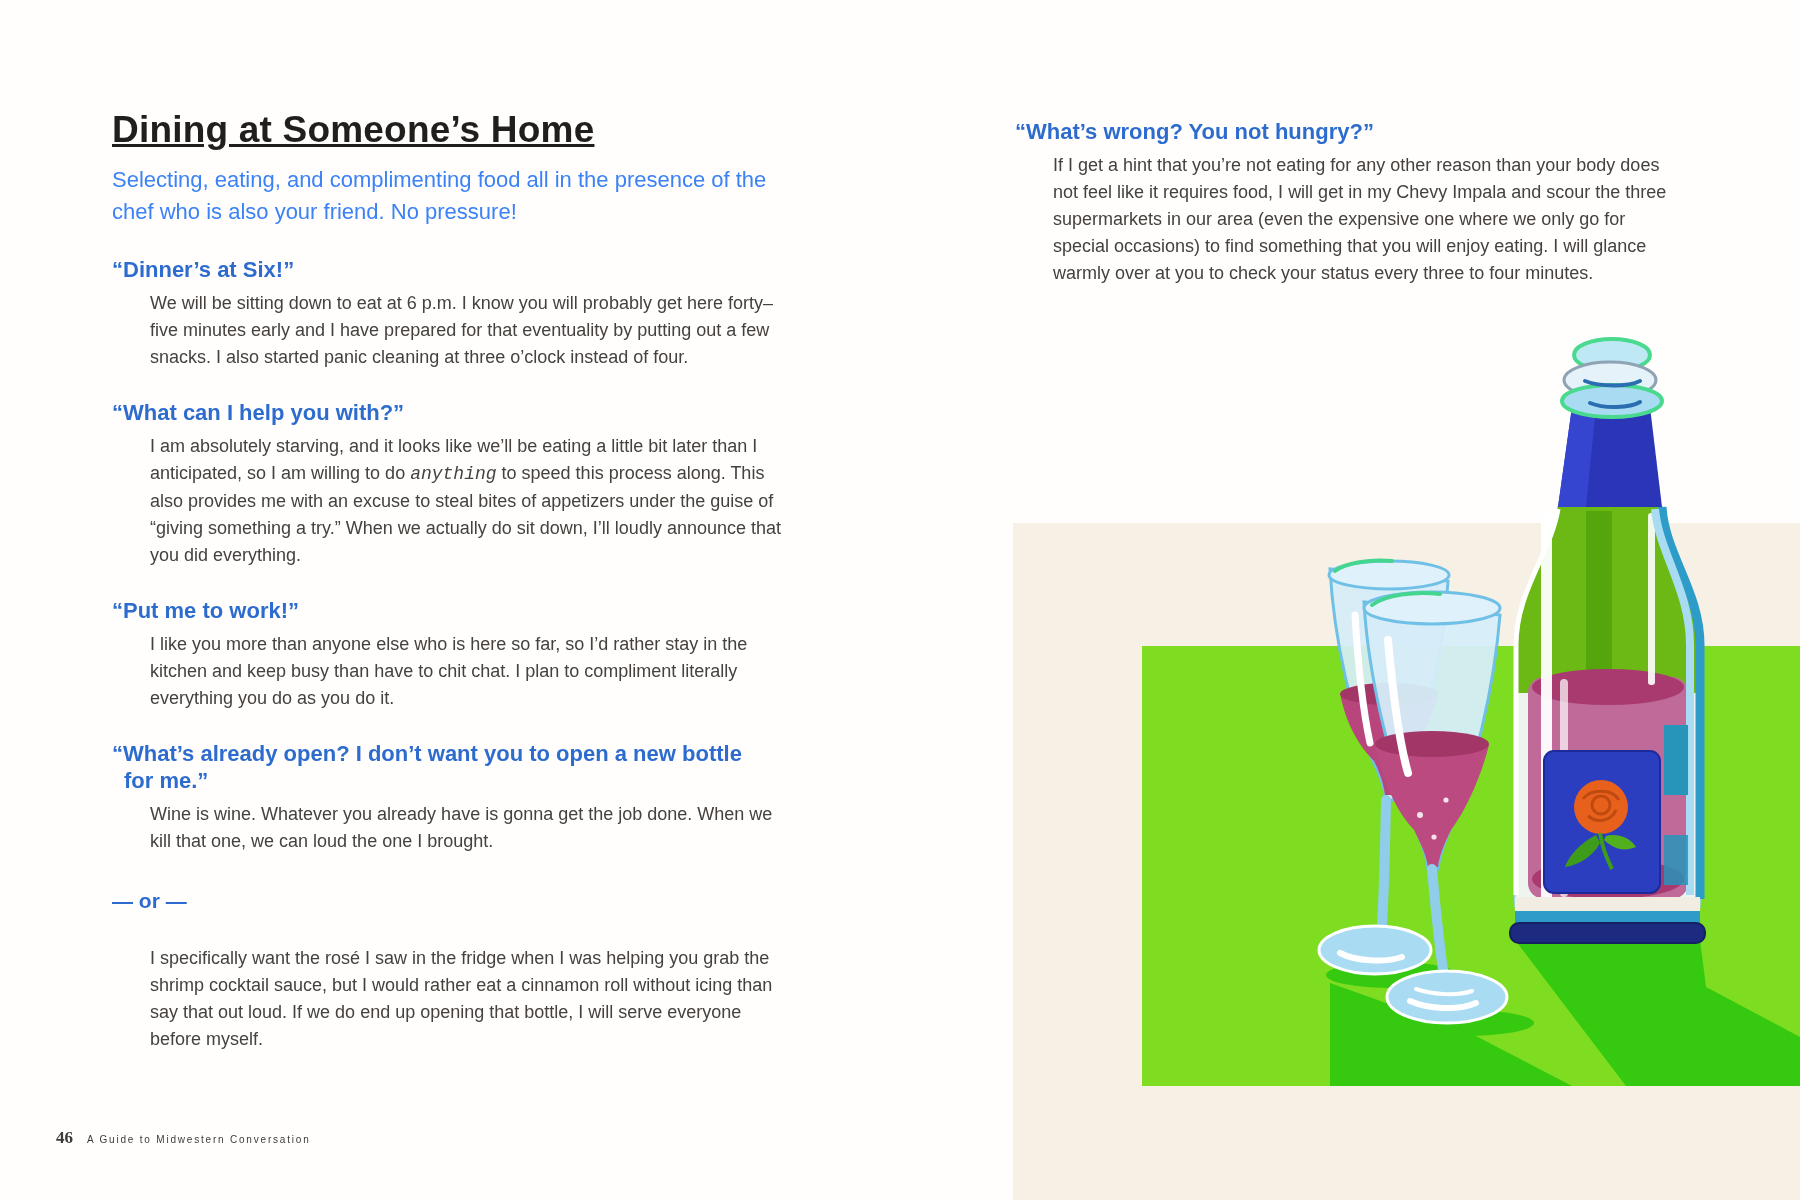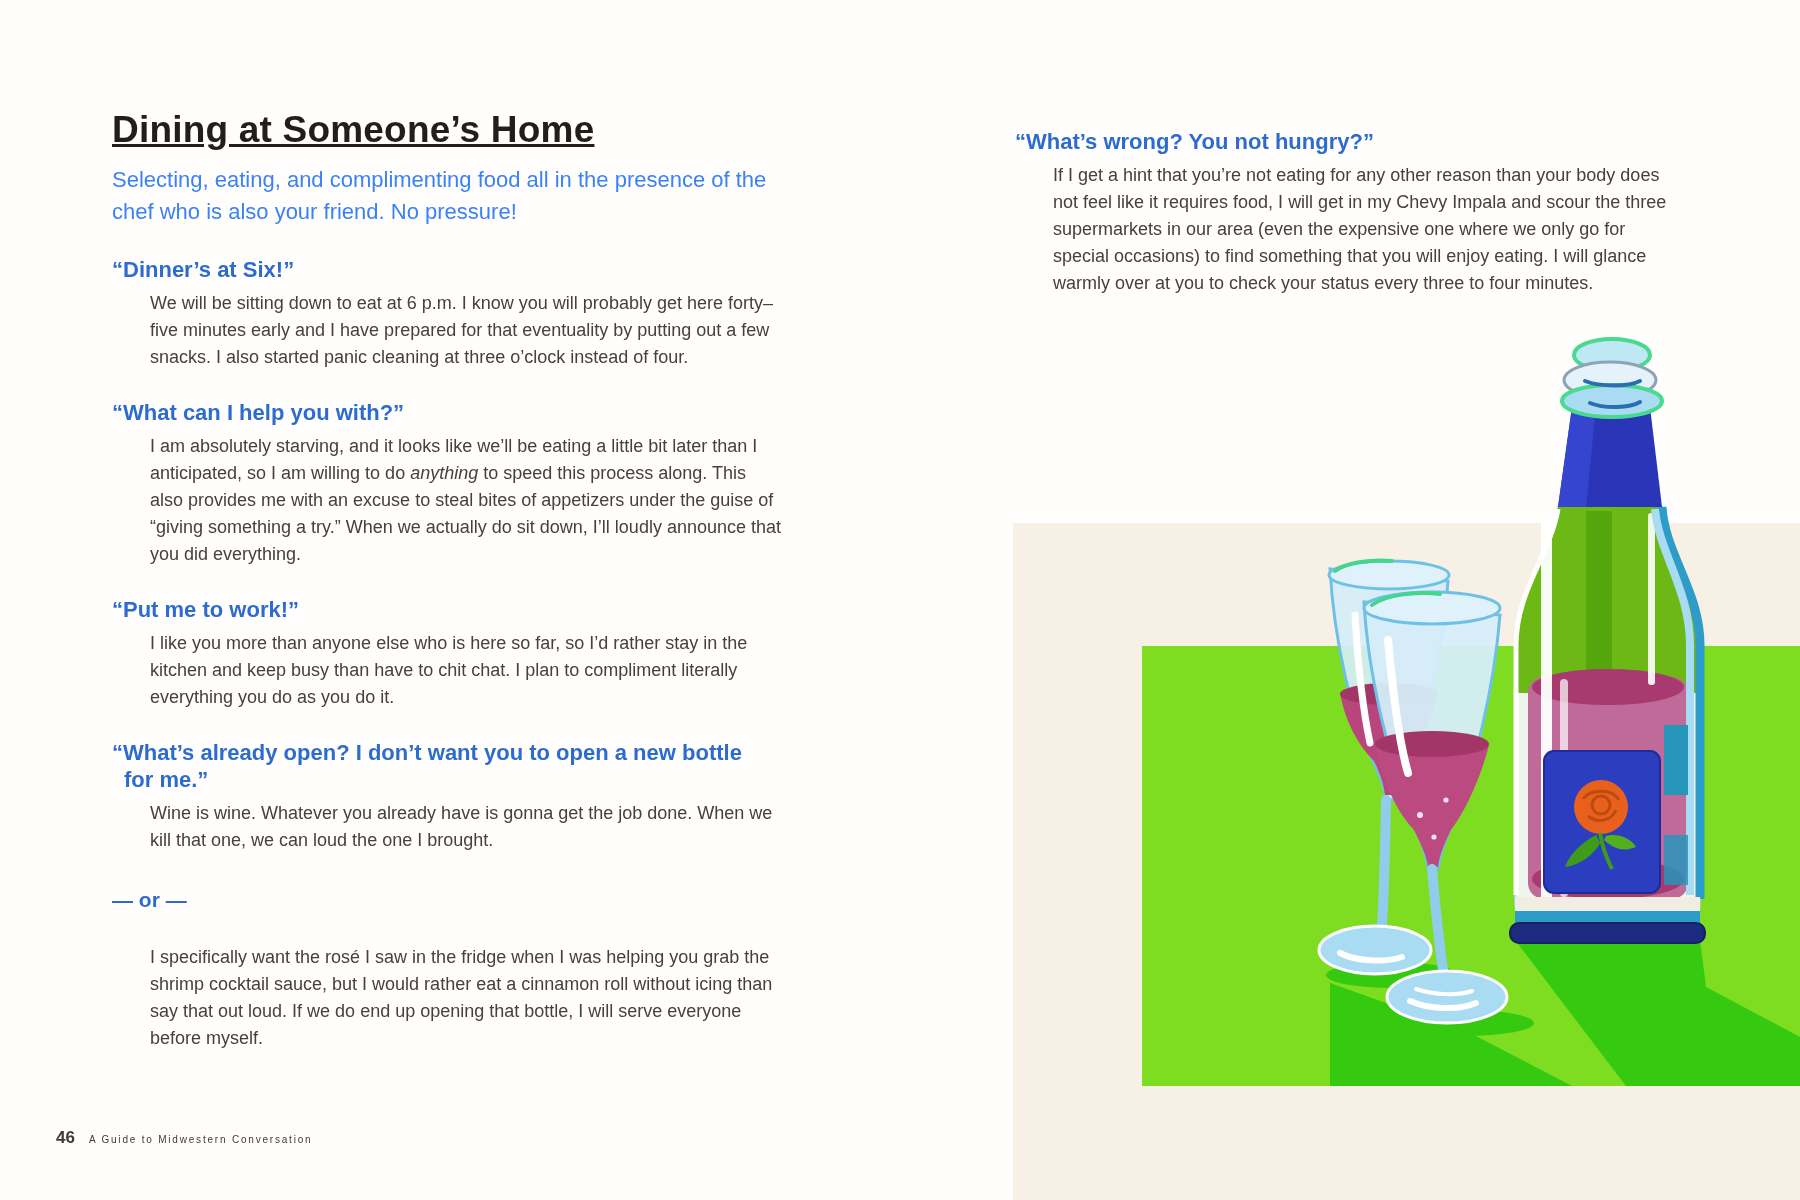--- a/index.html
+++ b/index.html
@@ -23,34 +23,34 @@
   .section{margin-top:28px;}
   .section-heading{
     font-size:22px;font-weight:bold;color:#2d6cce;
     line-height:27px;max-width:635px;
     padding-left:12px;text-indent:-12px;
   }
   .section-body{
     font-size:18px;color:#46413d;line-height:27px;
     margin-top:7px;margin-left:38px;max-width:632px;
   }
-  .section-body em{font-style:italic;}
+  .section-body em{font-style:italic;font-family:Liberation Mono, monospace;}
   .divider-or{
     margin-top:34px;width:672px;text-align:left;
     font-size:21px;font-weight:bold;color:#2d6cce;
   }
   .closing{
     font-size:18px;color:#46413d;line-height:27px;
     margin-top:32px;margin-left:38px;max-width:632px;
   }
   .footer{
     position:absolute;left:56px;top:1128px;
     color:#3f3a36;white-space:nowrap;
   }
-  .footer-num{font-weight:bold;font-size:17px;margin-right:14px;}
+  .footer-num{font-weight:bold;font-size:17px;margin-right:14px;font-family:Liberation Serif, serif;}
   .footer-title{font-size:10px;letter-spacing:1.8px;}
   .illustration{position:absolute;left:1000px;top:295px;width:800px;height:905px;}
 </style>
 </head>
 <body>
 
 <div class="page">
 
   <div class="left-col">
     <div class="page-title">Dining at Someone’s Home</div>
@@ -75,21 +75,21 @@
       <div class="section-heading">“What’s already open? I don’t want you to open a new bottle for me.”</div>
       <div class="section-body">Wine is wine. Whatever you already have is gonna get the job done. When we kill that one, we can loud the one I brought.</div>
     </div>
 
     <div class="divider-or">— or —</div>
 
     <div class="closing">I specifically want the rosé I saw in the fridge when I was helping you grab the shrimp cocktail sauce, but I would rather eat a cinnamon roll without icing than say that out loud. If we do end up opening that bottle, I will serve everyone before myself.</div>
   </div>
 
   <div class="right-col">
-    <div class="section" style="margin-top:14px;">
+    <div class="section" style="margin-top:4px;">
       <div class="section-heading">“What’s wrong? You not hungry?”</div>
       <div class="section-body">If I get a hint that you’re not eating for any other reason than your body does not feel like it requires food, I will get in my Chevy Impala and scour the three supermarkets in our area (even the expensive one where we only go for special occasions) to find something that you will enjoy eating. I will glance warmly over at you to check your status every three to four minutes.</div>
     </div>
   </div>
 
   <svg class="illustration" viewBox="0 0 800 905" role="img">
 
     <rect x="13" y="228" width="787" height="677" fill="#f6f0e5"></rect>
 
     <rect x="142" y="351" width="658" height="440" fill="#7edd20"></rect>

